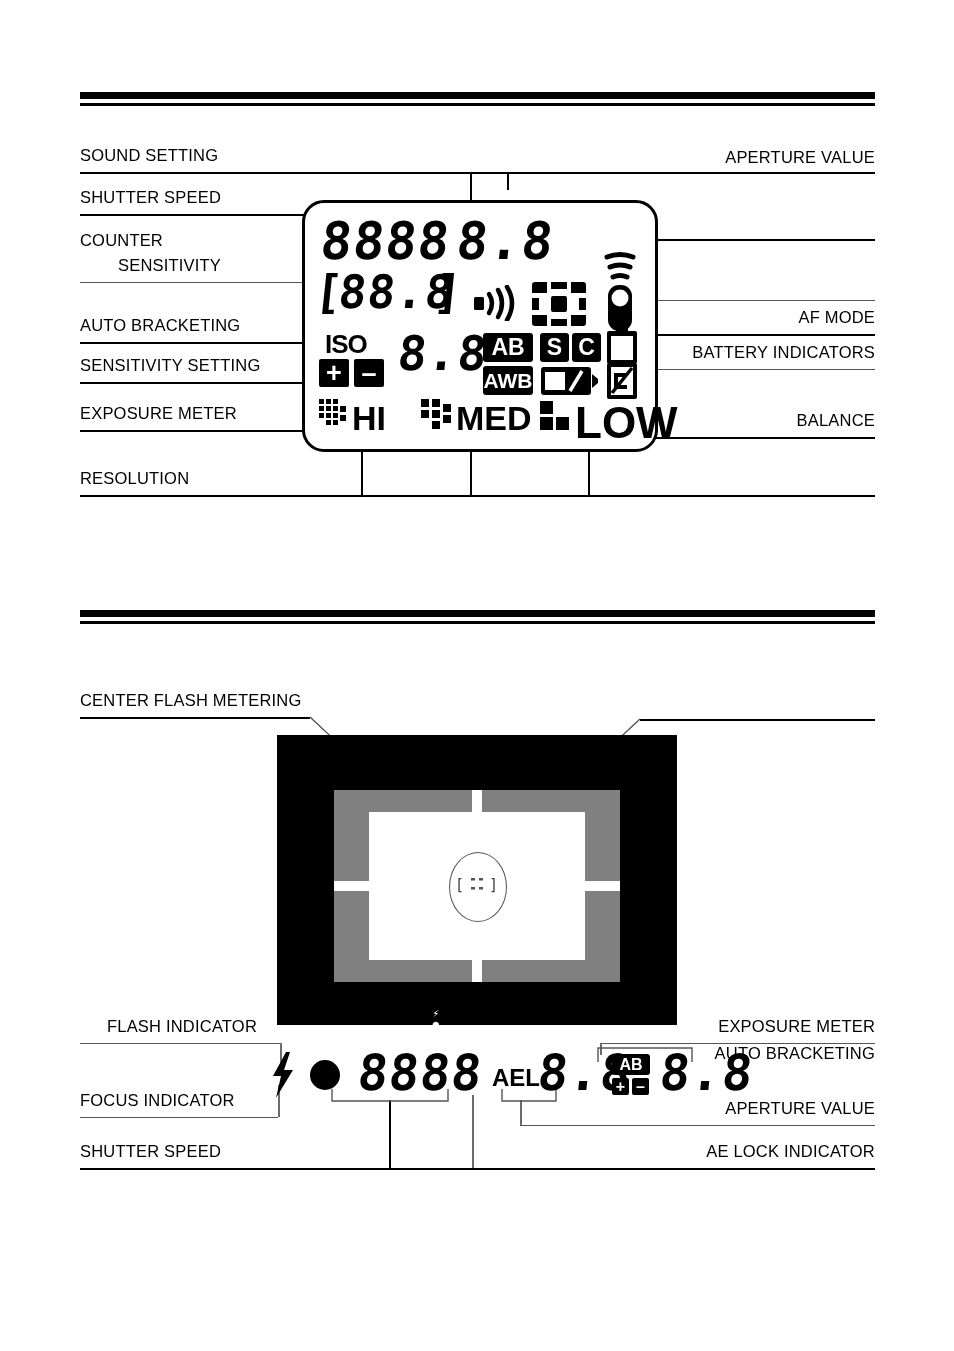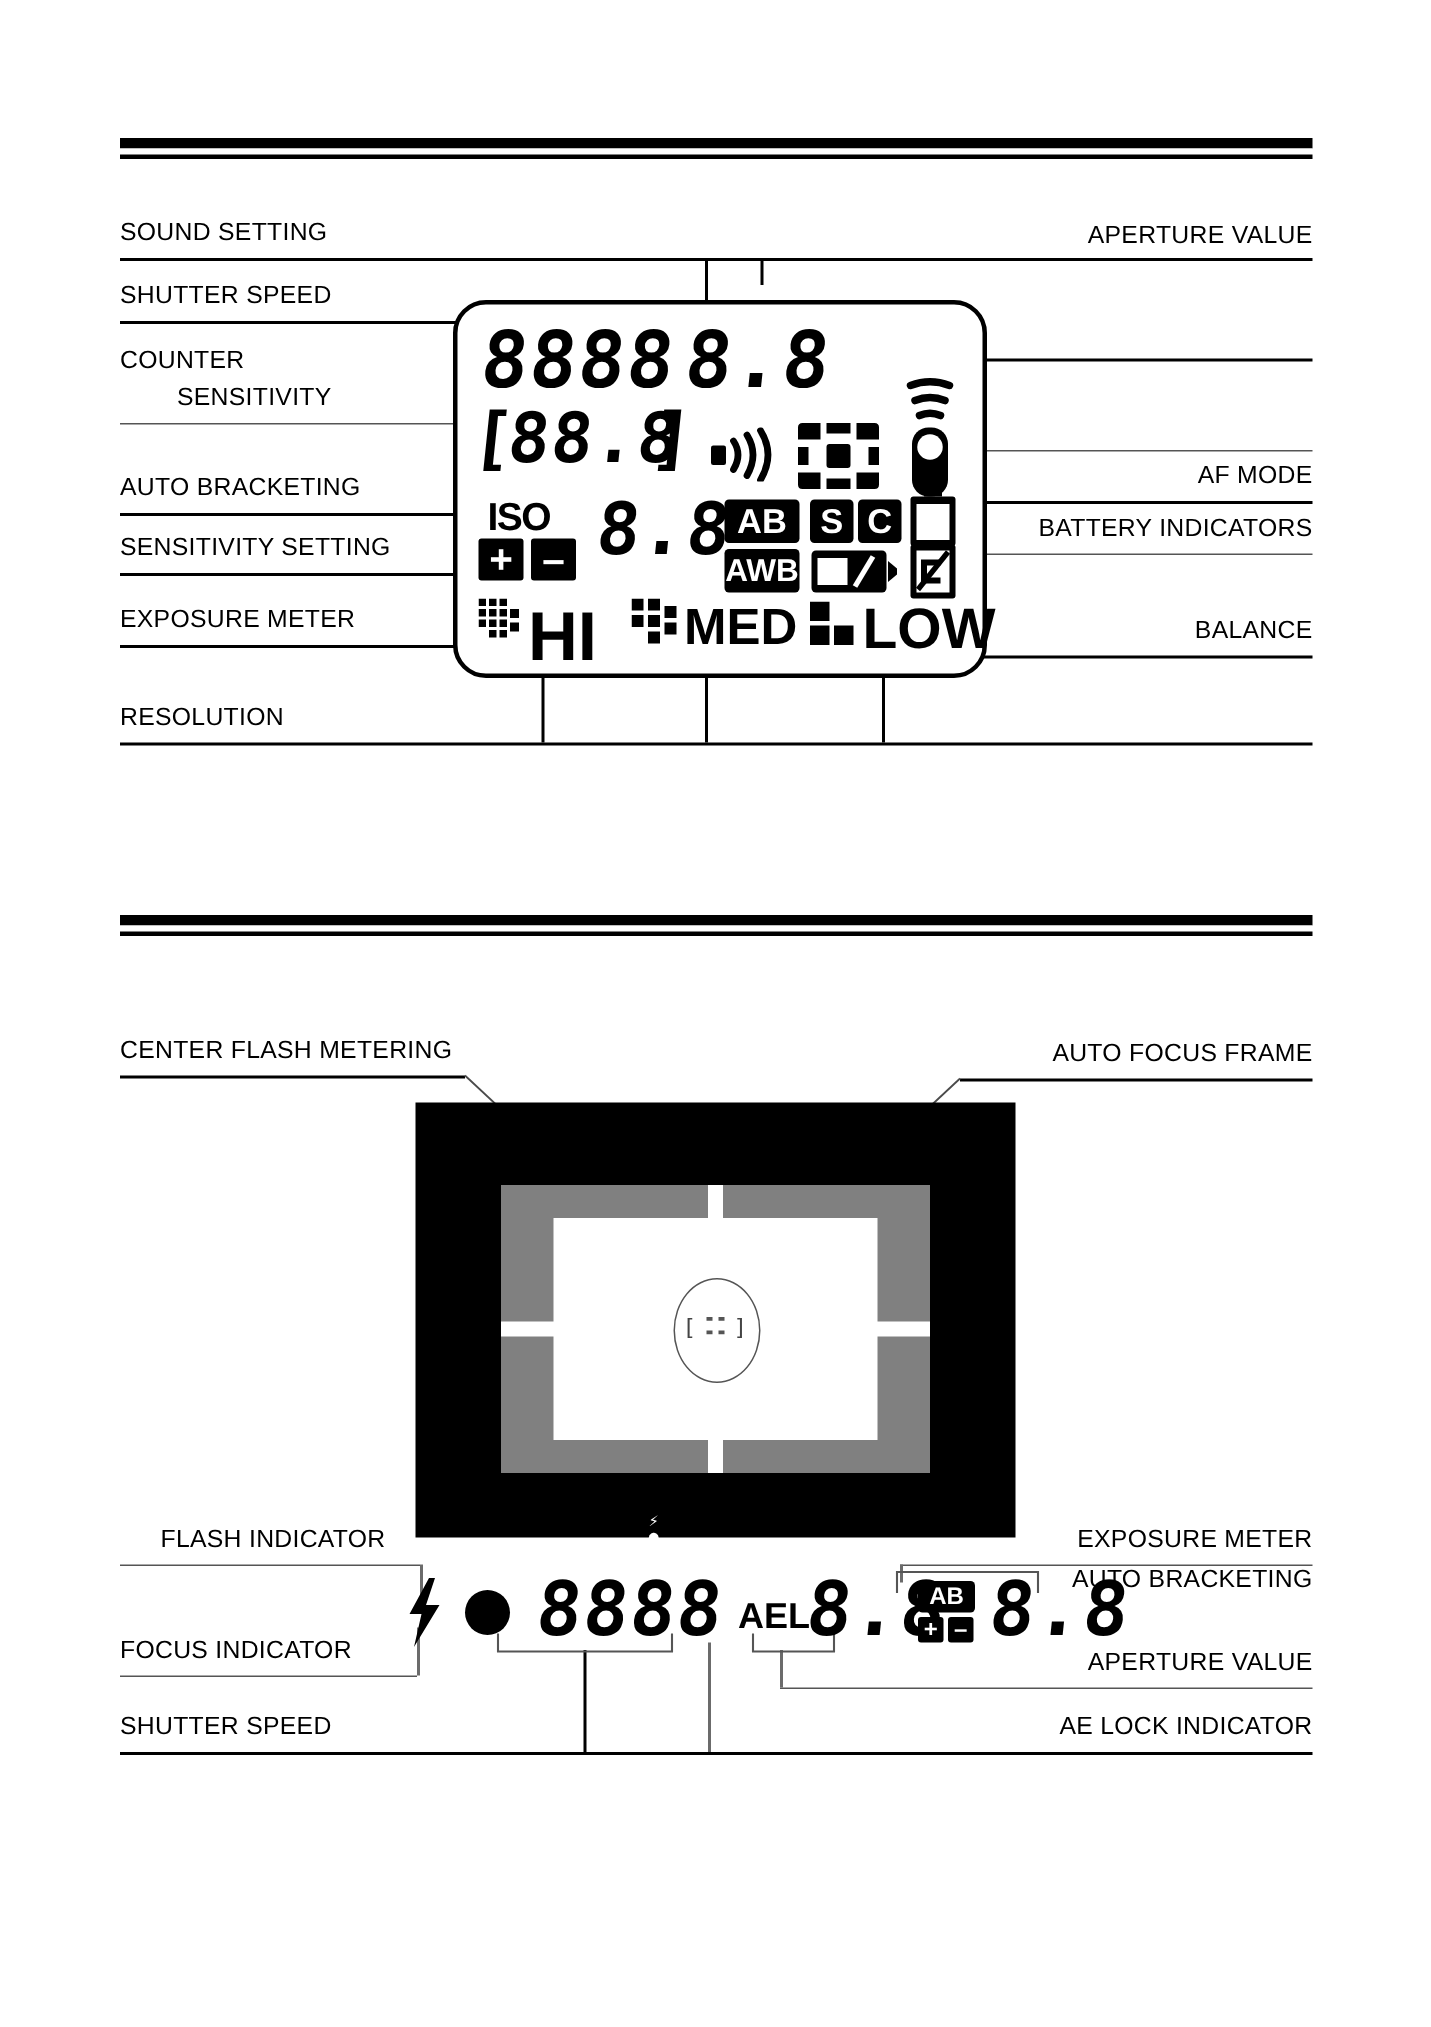--- a/index.html
+++ b/index.html
@@ -311,21 +311,21 @@
           <rect x="0" y="14" width="5" height="5"></rect>
             <rect x="7" y="14" width="5" height="5"></rect>
             <rect x="14" y="14" width="5" height="5"></rect>
           <rect x="7" y="21" width="5" height="5"></rect>
             <rect x="14" y="21" width="5" height="5"></rect>
           <rect x="21" y="7" width="6" height="6"></rect>
             <rect x="21" y="16" width="6" height="6"></rect>
         </g>
       </svg>
     </div>
-    <div class="resword" style="left:47px; top:198px; font-size:46px;">HI</div>
+    <div class="resword" style="left:47px; top:198px; font-size:34px;">HI</div>
 
     <div style="position:absolute; left:116px; top:196px;">
       <svg width="32" height="32" viewBox="0 0 32 32">
         <g fill="#000">
           <rect x="0" y="0" width="8" height="8"></rect>
             <rect x="11" y="0" width="8" height="8"></rect>
           <rect x="0" y="11" width="8" height="8"></rect>
             <rect x="11" y="11" width="8" height="8"></rect>
           <rect x="11" y="22" width="8" height="8"></rect>
           <rect x="22" y="5" width="8" height="8"></rect>
@@ -337,33 +337,32 @@
 
     <div style="position:absolute; left:235px; top:198px;">
       <svg width="30" height="30" viewBox="0 0 30 30">
         <g fill="#000">
           <rect x="0" y="0" width="13" height="13"></rect>
           <rect x="0" y="16" width="13" height="13"></rect>
           <rect x="16" y="16" width="13" height="13"></rect>
         </g>
       </svg>
     </div>
-    <div class="resword" style="left:270px; top:198px; font-size:38px;">LOW</div>
+    <div class="resword" style="left:270px; top:198px; font-size:44px;">LOW</div>
   </div>
 
   <div class="rule-group" style="top:610px;">
     <div class="rule-thick"></div>
     <div class="rule-gap"></div>
     <div class="rule-thin"></div>
   </div>
 
   <div class="label left" style="left:80px; top:690px;">CENTER FLASH METERING</div>
   <div class="uline" style="left:80px; top:717px; width:230px;"></div>
 
-  <div class="label right" style="left:575px; top:692px; width:300px;">AUTO FOCUS FRAME</div>
   <div class="uline" style="left:640px; top:719px; width:235px;"></div>
 
   <svg style="position:absolute; left:0; top:700px; width:954px; height:220px;">
     <line x1="310" y1="17" x2="372" y2="75" stroke="#4a4a4a" stroke-width="1.2"></line>
     <line x1="640" y1="19" x2="580" y2="75" stroke="#4a4a4a" stroke-width="1.2"></line>
   </svg>
 
   <div class="vf-black" style="left:277px; top:735px; width:400px; height:290px;"></div>
   <div class="vf-gray" style="left:334px; top:790px; width:286px; height:192px;"></div>
   <div class="vf-white" style="left:369px; top:812px; width:216px; height:148px;"></div>

